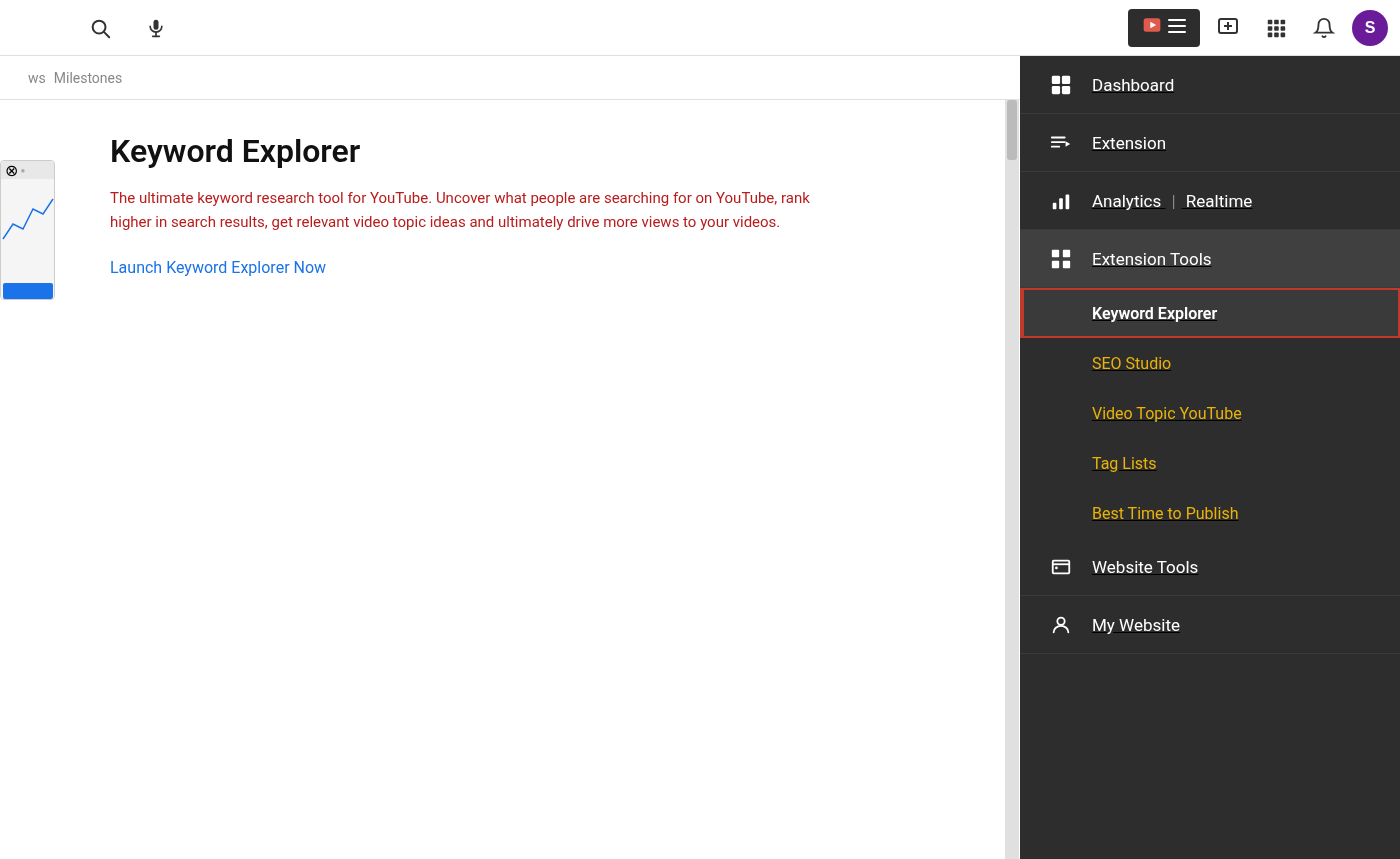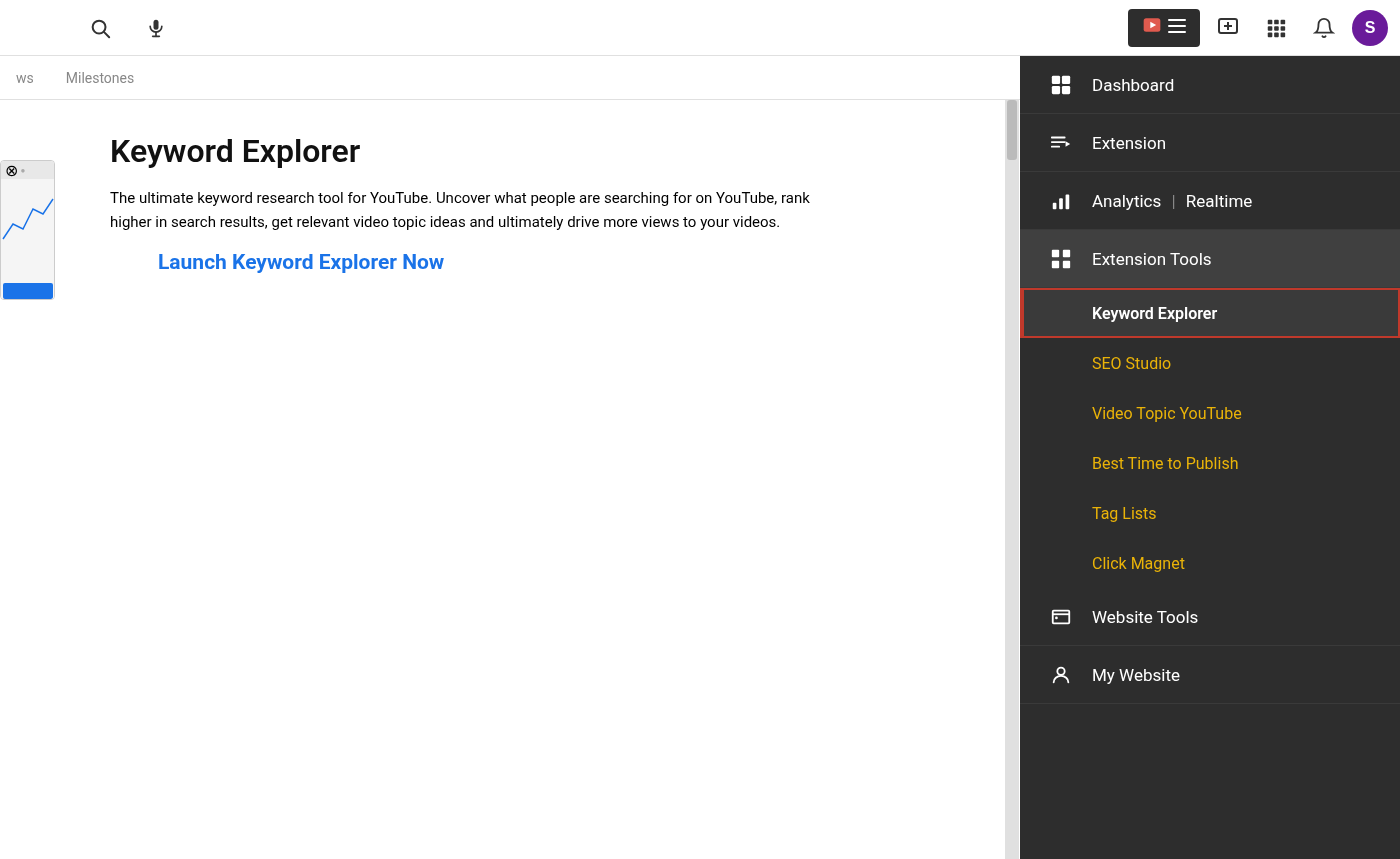--- a/index.html
+++ b/index.html
@@ -138,23 +138,22 @@
     
     .tabs-area {
       position: absolute;
       top: 0;
       left: 0;
       right: 380px;
       height: 44px;
       background: #fff;
       display: flex;
       align-items: center;
-      padding-left: 12px;
+      padding-left: 24px;
       border-bottom: 1px solid #e0e0e0;
-      gap: 24px;
     }
 
     .tab-item {
       font-size: 14px;
       color: #888;
       cursor: pointer;
       padding: 0 4px;
       height: 100%;
       display: flex;
       align-items: center;
@@ -213,33 +212,32 @@
     
     .keyword-title {
       font-size: 32px;
       font-weight: 600;
       color: #111;
       margin-bottom: 16px;
     }
 
     .keyword-desc {
       font-size: 15px;
-      color: #000000;
+      color: #b91c1c;
       line-height: 1.6;
       max-width: 700px;
-      margin-bottom: 16px;
+      margin-bottom: 24px;
     }
 
     .launch-link {
-      font-size: 21px;
+      font-size: 16px;
       color: #1a73e8;
-      font-weight: 700;
+      font-weight: 400;
       cursor: pointer;
       text-decoration: none;
-      margin-left: 48px;
     }
 
     
     .scrollbar-track {
       position: absolute;
       top: 44px;
       right: 381px;
       width: 14px;
       bottom: 0;
       background: #e0e0e0;
@@ -258,20 +256,21 @@
     
     .dropdown-menu {
       position: absolute;
       top: 0;
       right: 0;
       width: 380px;
       bottom: 0;
       background: #2d2d2d;
       overflow-y: auto;
       z-index: 100;
+      text-decoration: underline;
     }
 
     .menu-item {
       display: flex;
       align-items: center;
       padding: 0 28px;
       height: 58px;
       cursor: pointer;
       color: #fff;
       font-size: 17px;
@@ -480,30 +479,27 @@
 
     <div class="menu-sub-item">
       <span>SEO Studio</span>
     </div>
 
     <div class="menu-sub-item">
       <span>Video Topic YouTube</span>
     </div>
 
     <div class="menu-sub-item">
+      <span>Tag Lists</span>
+    </div>
+
+    <div class="menu-sub-item">
       <span>Best Time to Publish</span>
     </div>
 
-    <div class="menu-sub-item">
-      <span>Tag Lists</span>
-    </div>
-
-    <div class="menu-sub-item">
-      <span>Click Magnet</span>
-    </div>
 
     <div class="menu-item">
       <div class="menu-icon">
         <svg width="22" height="22" viewBox="0 0 24 24" fill="none" stroke="white" stroke-width="2">
           <rect x="3" y="5" width="18" height="14" rx="1"></rect>
           <line x1="3" y1="9" x2="21" y2="9"></line>
           <line x1="7" y1="13" x2="7" y2="13" stroke-linecap="round" stroke-width="3"></line>
         </svg>
       </div>
       <span>Website Tools</span>

